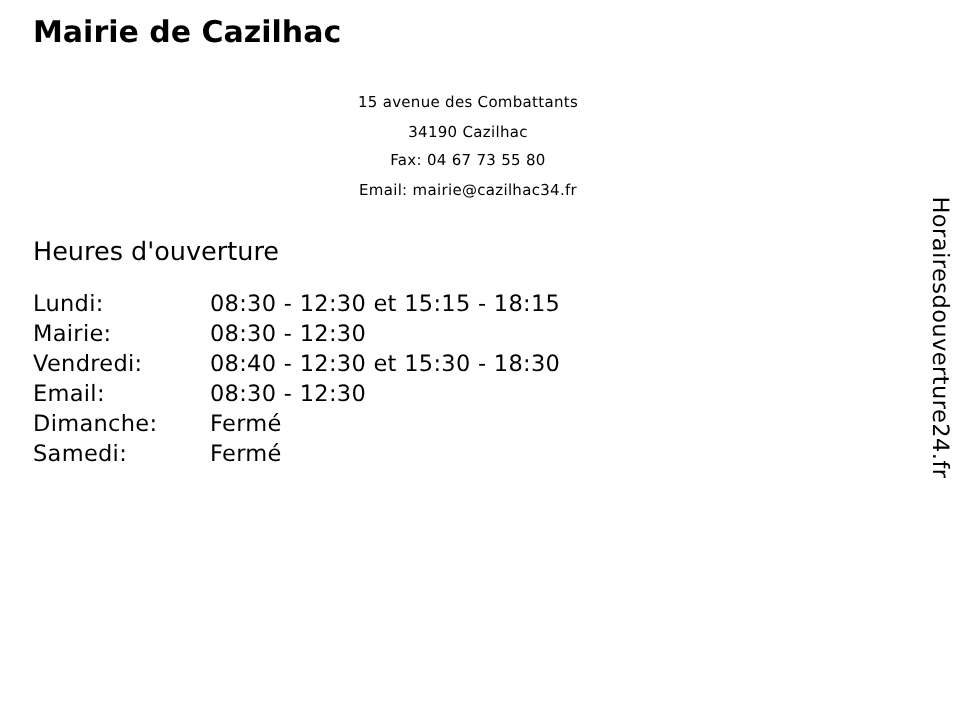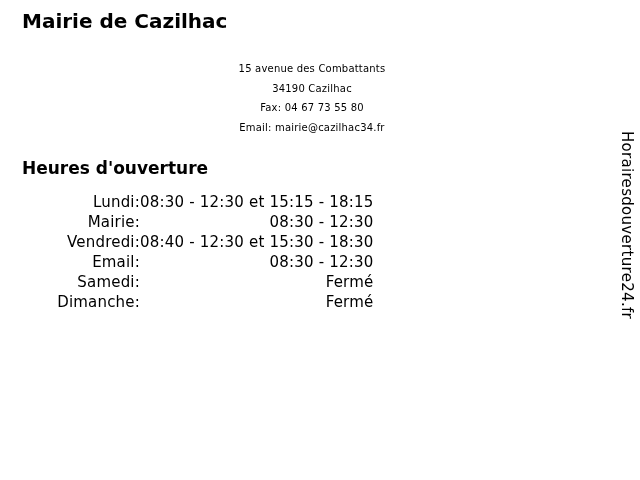--- a/index.html
+++ b/index.html
@@ -38,37 +38,36 @@
     font-size: 10px;
     line-height: 19.5px;
     letter-spacing: 0.2px;
     text-align: center;
   }
   .contact .line {
     white-space: nowrap;
   }
   .hours-heading {
     font-size: 17px;
-    font-weight: bold;
+    font-weight: normal;
     line-height: 21px;
     margin: 21px 0 0 0;
     white-space: nowrap;
   }
   table.hours {
     border-collapse: collapse;
     margin-top: 13px;
     font-size: 15px;
     letter-spacing: 0.2px;
   }
   table.hours td {
     padding: 0;
     line-height: 20px;
     white-space: nowrap;
     vertical-align: top;
-    text-align: right;
   }
   table.hours td.day-col {
     width: 118px;
   }
   .watermark {
     position: absolute;
     top: 131px;
     right: 5px;
     writing-mode: vertical-rl;
     font-size: 15px;
@@ -106,25 +105,25 @@
       </tr>
       <tr>
         <td class="day-col">Vendredi:</td>
         <td>08:40 - 12:30 et 15:30 - 18:30</td>
       </tr>
       <tr>
         <td class="day-col">Email:</td>
         <td>08:30 - 12:30</td>
       </tr>
       <tr>
-        <td class="day-col">Samedi:</td>
+        <td class="day-col">Dimanche:</td>
         <td>Fermé</td>
       </tr>
       <tr>
-        <td class="day-col">Dimanche:</td>
+        <td class="day-col">Samedi:</td>
         <td>Fermé</td>
       </tr>
     </tbody>
   </table>
 
 </div>
 
 <div class="watermark">Horairesdouverture24.fr</div>
 
 </body></html>

